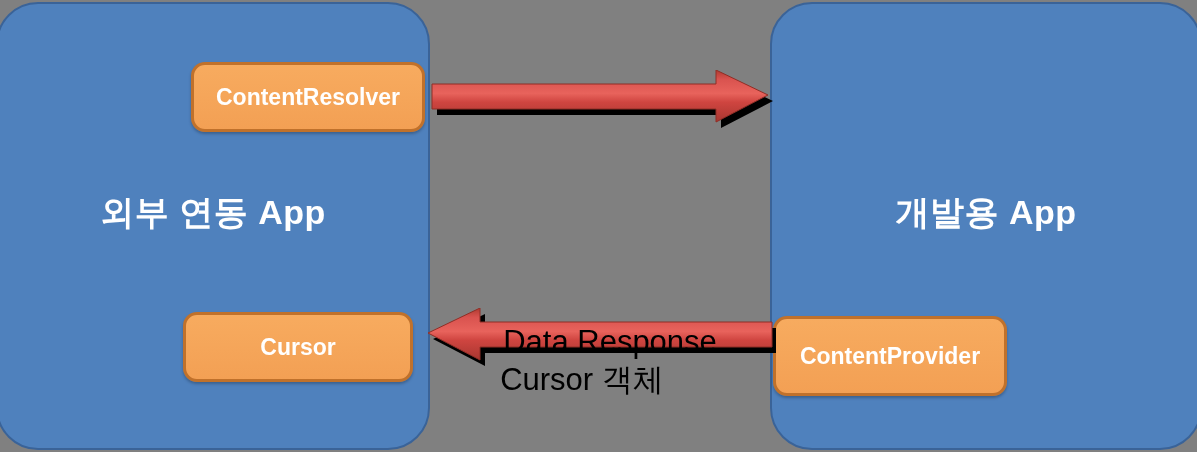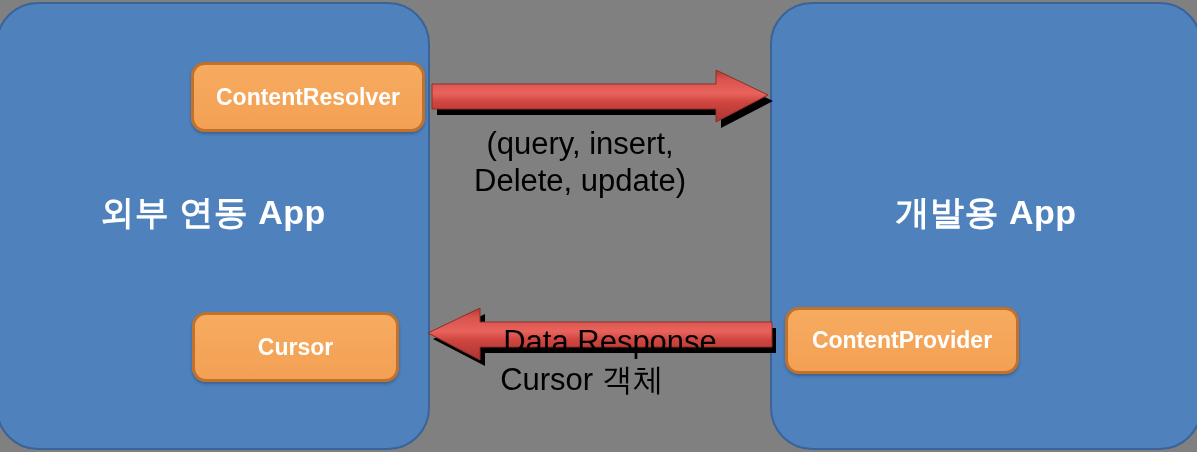--- a/index.html
+++ b/index.html
@@ -74,31 +74,30 @@
     white-space: nowrap;
   }
   #box-content-resolver {
     left: 191px;
     top: 62px;
     width: 234px;
     height: 70px;
     text-align: right;
   }
   #box-cursor {
-    left: 192px;
+    left: 183px;
     top: 312px;
-    width: 207px;
+    width: 230px;
     height: 70px;
   }
   #box-content-provider {
     left: 773px;
-    top: 307px;
+    top: 316px;
     width: 234px;
-    height: 67px;
-    margin-left: 12px;
+    height: 80px;
   }
 
   
   .arrow-wrap {
     position: absolute;
   }
   .arrow-wrap svg { display: block; }
 
   #arrow-request { left: 424px; top: 70px; width: 352px; height: 66px; }
   #arrow-response { left: 424px; top: 308px; width: 352px; height: 66px; }
@@ -175,24 +174,20 @@
           <stop offset="100%" stop-color="#a83630"></stop>
         </linearGradient>
       </defs>
 
       <path d="M 8 14 L 292 14 L 292 0 L 344 25 L 292 52 L 292 39 L 8 39 Z" transform="translate(5,6)" fill="#000000"></path>
 
       <path d="M 8 14 L 292 14 L 292 0 L 344 25 L 292 52 L 292 39 L 8 39 Z" fill="url(#redGradR)" stroke="#8f2e26" stroke-width="1"></path>
     </svg>
   </div>
 
-  <div class="middle-text" id="text-request-detail">
-    <div>(query, insert,</div>
-    <div>Delete, update)</div>
-  </div>
 
   <div class="arrow-wrap" id="arrow-response">
     <svg width="352" height="66" viewBox="0 0 352 66" xmlns="http://www.w3.org/2000/svg">
       <defs>
         <linearGradient id="redGradL" x1="0" y1="0" x2="0" y2="1">
           <stop offset="0%" stop-color="#b03a30"></stop>
           <stop offset="18%" stop-color="#d9534f"></stop>
           <stop offset="45%" stop-color="#e8635c"></stop>
           <stop offset="62%" stop-color="#cf4540"></stop>
           <stop offset="100%" stop-color="#a83630"></stop>

